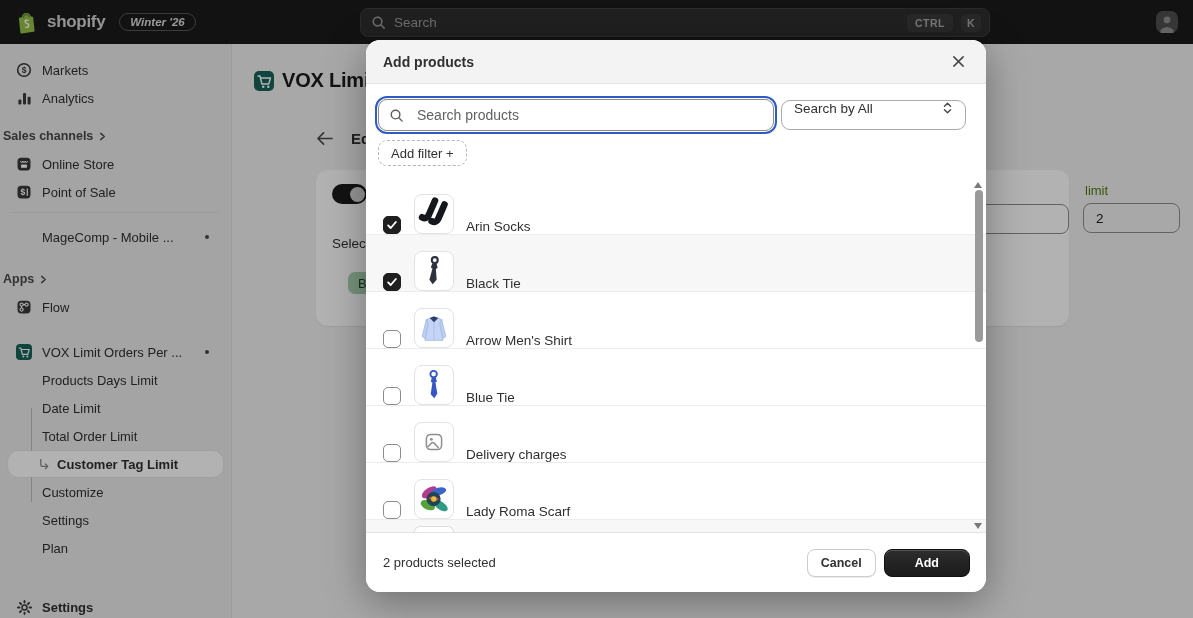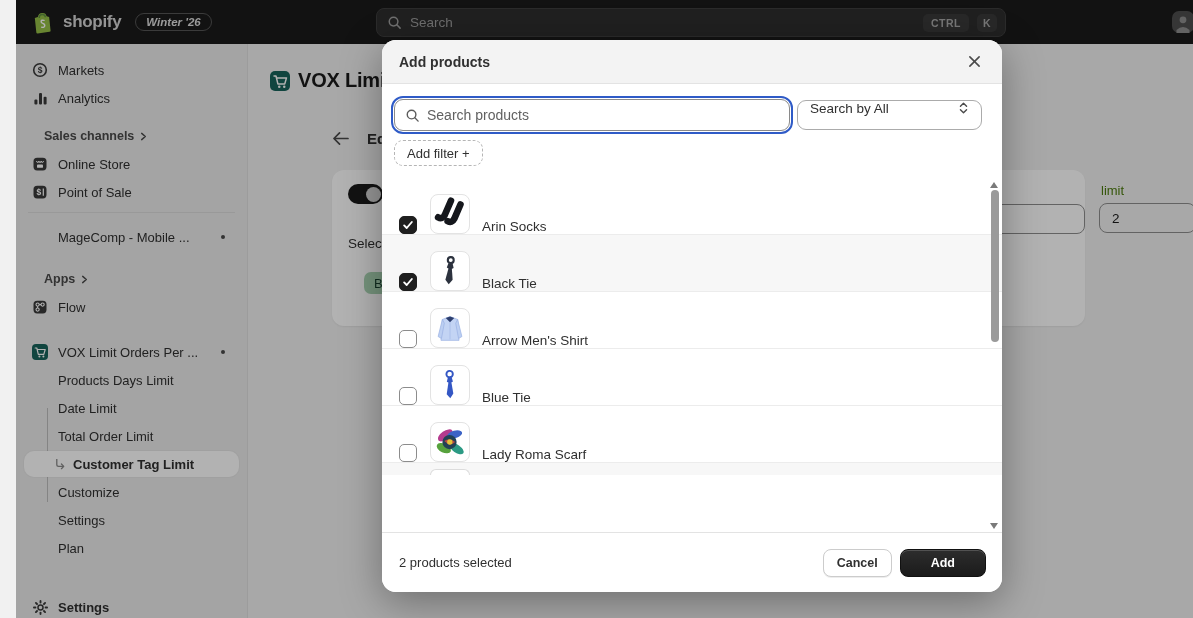--- a/index.html
+++ b/index.html
@@ -1,36 +1,36 @@
 <!DOCTYPE html>
 <html><head>
 <meta charset="utf-8">
 <style>
   * { margin:0; padding:0; box-sizing:border-box; }
   html,body { width:1193px; height:618px; overflow:hidden; }
   body { font-family:"Liberation Sans","DejaVu Sans",sans-serif; background:#f1f1f1; position:relative; }
-  .root { position:absolute; inset:0;margin-left:16px; }
+  .root { position:absolute; inset:0; }
 
   
   .topbar { position:absolute; left:0; top:0; width:1193px; height:44px; background:#1a1a1a; z-index:10; }
   .brand { position:absolute; left:14px; top:0; height:44px; display:flex; align-items:center; gap:8px; }
   .brand-word { font-size:17px; font-weight:700; color:#d4d4d4; letter-spacing:-0.3px; }
   .version-badge { margin-left:6px; border:1.5px solid #555; border-radius:999px; padding:2px 10px; font-size:11.5px; font-style:italic; font-weight:700; color:#dedede; }
   .top-search { position:absolute; left:360px; top:8px; width:630px; height:29px; background:#2e2e2e; border:1px solid #3e3e3e; border-radius:8px; display:flex; align-items:center; padding:0 8px 0 10px; gap:8px; }
   .top-search input { flex:1; background:transparent; border:none; outline:none; color:#3b82f6; font-size:13.5px; font-family:inherit; }
   .top-search input::placeholder { color:#9e9e9e; }
   .keycap { background:#3a3a3a; color:#ababab; border-radius:5px; font-size:10.5px; font-weight:700; padding:3px 8px; letter-spacing:0.5px; }
   .keycap.small { padding:3px 6px; }
   .avatar { position:absolute; left:1156px; top:11px; }
 
   
   .sidebar { position:absolute; left:0; top:44px; width:232px; height:574px; background:#ebebeb; border-right:1px solid #e0e0e0; }
   .side-item { position:absolute; left:8px; right:8px; height:26px; border-radius:8px; display:flex; align-items:center; padding:0 6px 0 8px; gap:10px; font-size:13px; font-weight:500; color:#303030; }
   .side-item .ic { width:16px; height:16px; flex:0 0 16px; display:flex; align-items:center; justify-content:center; }
-  .side-header { position:absolute; left:28px; height:20px; display:flex; align-items:center; gap:5px; font-size:12.5px; font-weight:600; color:#4a4a4a; }
+  .side-header { position:absolute; left:3px; height:20px; display:flex; align-items:center; gap:5px; font-size:12.5px; font-weight:600; color:#4a4a4a; }
   .side-sub { position:absolute; left:8px; right:8px; height:26px; display:flex; align-items:center; padding-left:34px; font-size:13px; font-weight:500; color:#303030; border-radius:10px; }
   .side-sub.active { background:#ffffff; font-weight:700; box-shadow:0 0 0 1px rgba(0,0,0,0.02); padding-left:30px; gap:6px; }
   .notif-dot { margin-left:auto; margin-right:8px; width:4px; height:4px; border-radius:50%; background:#4a4a4a; }
   .side-divider { position:absolute; left:12px; right:12px; height:1px; background:#dcdcdc; }
   .tree-line { position:absolute; left:31px; top:364px; width:1px; height:94px; background:#bdbdbd; }
 
   
   .page { position:absolute; left:232px; top:44px; width:961px; height:574px; background:#f1f1f1; }
   .page-title-row { position:absolute; left:22px; top:25px; display:flex; align-items:center; gap:8px; }
   .page-title { font-size:20px; font-weight:700; color:#1a1a1a; letter-spacing:-0.2px; white-space:nowrap; }
@@ -47,21 +47,21 @@
 
   
   .backdrop { position:absolute; inset:0; background:rgba(0,0,0,0.30); z-index:40; }
 
   
   .modal { position:absolute; left:366px; top:40px; width:620px; height:552px; background:#ffffff; border-radius:14px; z-index:50; box-shadow:0 10px 40px rgba(0,0,0,0.35); }
   .modal-header { position:absolute; left:0; top:0; right:0; height:44px; background:#f3f3f3; border-bottom:1px solid #e3e3e3; border-radius:14px 14px 0 0; display:flex; align-items:center; padding:0 14px 0 17px; }
   .modal-title { font-size:14px; font-weight:700; color:#303030; }
   .modal-close { margin-left:auto; width:28px; height:28px; border:none; background:transparent; display:flex; align-items:center; justify-content:center; cursor:pointer; border-radius:6px; }
 
-  .search-row-input { position:absolute; left:12px; top:59px; width:396px; height:32px; border:1px solid #8a8a8a; border-radius:9px; background:#fff; display:flex; align-items:center; gap:7px; padding:0 10px; outline:2px solid #2f5bc7; outline-offset:1px; }
+  .search-row-input { position:absolute; left:12px; top:59px; width:396px; height:32px; border:1px solid #8a8a8a; border-radius:9px; background:#fff; display:flex; align-items:center; gap:13px; padding:0 10px; outline:2px solid #2f5bc7; outline-offset:1px; }
   .search-row-input input { flex:1; border:none; outline:none; font-size:14px; color:#303030; font-family:inherit; }
   .search-row-input input::placeholder { color:#616161; }
   .search-by { position:absolute; left:415px; top:60px; width:185px; height:30px; border:1px solid #ababab; border-radius:9px; display:flex; align-items:flex-start; padding:0 12px; font-size:13.5px; color:#303030; background:#fff; }
   .search-by .caret { margin-left:auto; }
   .add-filter { position:absolute; left:12px; top:100px; height:26px; padding:0 12px; border:1.5px dashed #b5b5b5; border-radius:9px; background:#fff; display:flex; align-items:center; font-size:13px; color:#303030; font-family:inherit; cursor:pointer; }
 
   .product-list { position:absolute; left:0; top:138px; width:620px; height:354px; overflow:hidden; }
   .p-row { position:relative; height:57px; display:flex; align-items:flex-end; padding:0 20px 0 17px; border-bottom:1px solid #ececec; background:#fff; }
   .p-row.highlighted { background:#f7f7f7; }
   .p-row-partial { height:12px; background:#f7f7f7; position:relative; }
@@ -378,20 +378,33 @@
               <g transform="rotate(-2 20 20)">
                 <circle cx="20" cy="8.5" r="3.4" fill="none" stroke="#3457c4" stroke-width="2"></circle>
                 <path d="M18 12 L22 12 L23.2 16.5 L20 18.4 L16.8 16.5 Z" fill="#3457c4"></path>
                 <path d="M18.4 17.4 L16.2 29.5 L19.8 34 L23.2 29 L21.6 17.4 Z" fill="#3457c4"></path>
               </g>
             </svg>
         </span>
         <span class="p-name">Blue Tie</span>
       </div>
 
+      <div class="p-row">
+        <span class="cbx"></span>
+        <span class="thumb">
+          <svg width="40" height="40" viewBox="0 0 40 40">
+              <g stroke="#8f8f8f" stroke-width="1.6" fill="none" stroke-linecap="round" stroke-linejoin="round">
+                <rect x="12" y="12" width="16" height="16" rx="4.5"></rect>
+                <path d="M13.5 25 L17.5 21 Q18.8 19.9 20.1 21.2 L24.5 25.7"></path>
+              </g>
+              <circle cx="17.2" cy="17.2" r="1.5" fill="#8f8f8f"></circle>
+            </svg>
+        </span>
+        <span class="p-name">Delivery charges</span>
+      </div>
 
       <div class="p-row">
         <span class="cbx"></span>
         <span class="thumb">
           <svg width="40" height="40" viewBox="0 0 40 40">
               <ellipse cx="15" cy="13" rx="9" ry="4.5" transform="rotate(-35 15 13)" fill="#b53b8e"></ellipse>
               <ellipse cx="25" cy="12" rx="8" ry="4" transform="rotate(-15 25 12)" fill="#3c63c6"></ellipse>
               <ellipse cx="27" cy="27" rx="8.5" ry="4.2" transform="rotate(35 27 27)" fill="#2c9a84"></ellipse>
               <ellipse cx="13.5" cy="26.5" rx="8" ry="4.6" transform="rotate(25 13.5 26.5)" fill="#57a23d"></ellipse>
               <circle cx="19.5" cy="20" r="7.5" fill="#224255"></circle>

